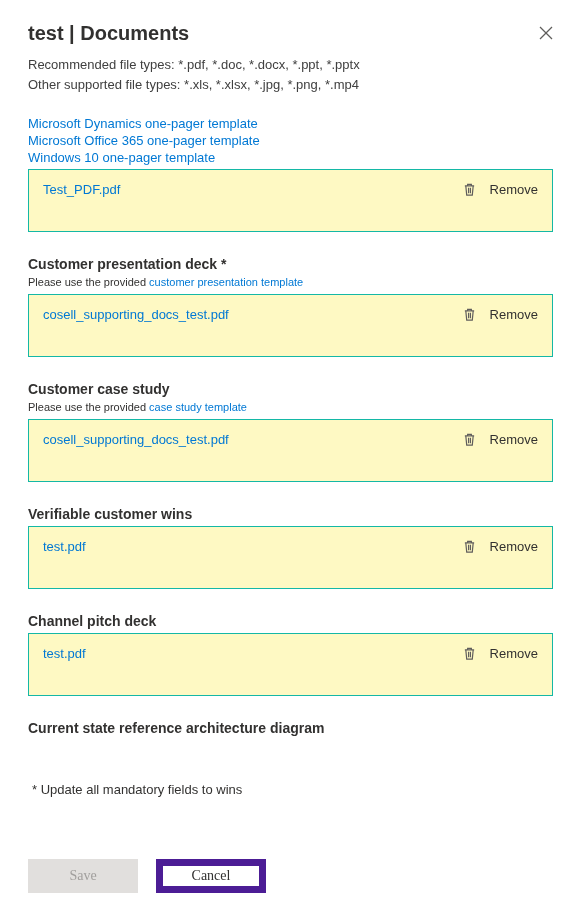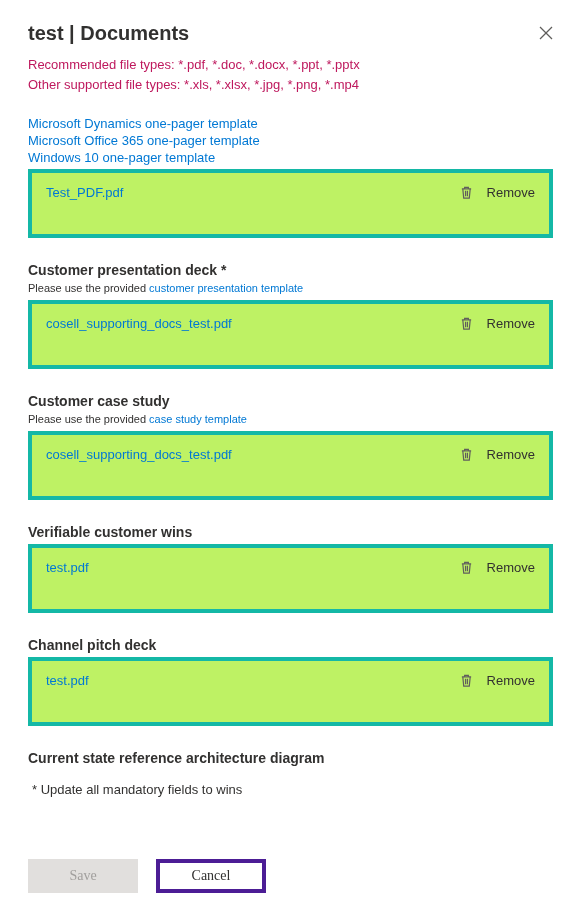--- a/index.html
+++ b/index.html
@@ -36,29 +36,29 @@
   .scroll {
     flex: 1 1 auto;
     overflow-y: scroll;
     padding: 0 28px 10px 28px;
   }
   
   .scroll::-webkit-scrollbar { width:10px; }
   .scroll::-webkit-scrollbar-track { background:transparent; }
   .scroll::-webkit-scrollbar-thumb { background:#c8c6c4; border-radius:0; }
   .intro { color:#605e5c; line-height:1.45; margin:2px 0 14px; }
-  .rec { color:#be185d; line-height:1.5; margin-bottom:22px; }
+  .rec { color:#404040; line-height:1.5; margin-bottom:22px; }
   .section { margin-bottom: 24px; }
   .sec-title { font-weight:600; font-size:14px; margin:0 0 4px; }
   .sec-subtitle { font-size:11px; color:#323130; margin-bottom:6px; }
   .link { color:#0078d4; text-decoration:none; cursor:pointer; }
   .link-block { display:block; margin:2px 0; }
   .file-card {
-    background:#bef264;
-    border:4px solid #14b8a6;
+    background:#fef9c3;
+    border:1px solid #14b8a6;
     padding:12px 14px 34px 14px;
     display:flex;
     justify-content:space-between;
     align-items:flex-start;
     margin-top:4px;
   }
   .file-name { color:#0078d4; font-size:13px; }
   .remove-btn {
     display:flex; align-items:center; gap:14px;
     color:#323130; cursor:pointer; font-size:13px;
@@ -75,21 +75,21 @@
     cursor:pointer;
     display:flex; align-items:center; justify-content:center;margin-top:48px;
   }
   .btn-primary {
     background:#e1dfdd; color:#a19f9d;
     border:none;
     cursor:default;
   }
   .btn-secondary {
     background:#fff; color:#323130;
-    border:4px solid #4c1d95;
+    border:7px solid #4c1d95;
   } 
 </style>
 </head>
 <body>
 
 <div class="panel">
 
   <div class="header">
     <h1>test | Documents</h1>
     <svg class="close-icon" viewBox="0 0 14 14">

